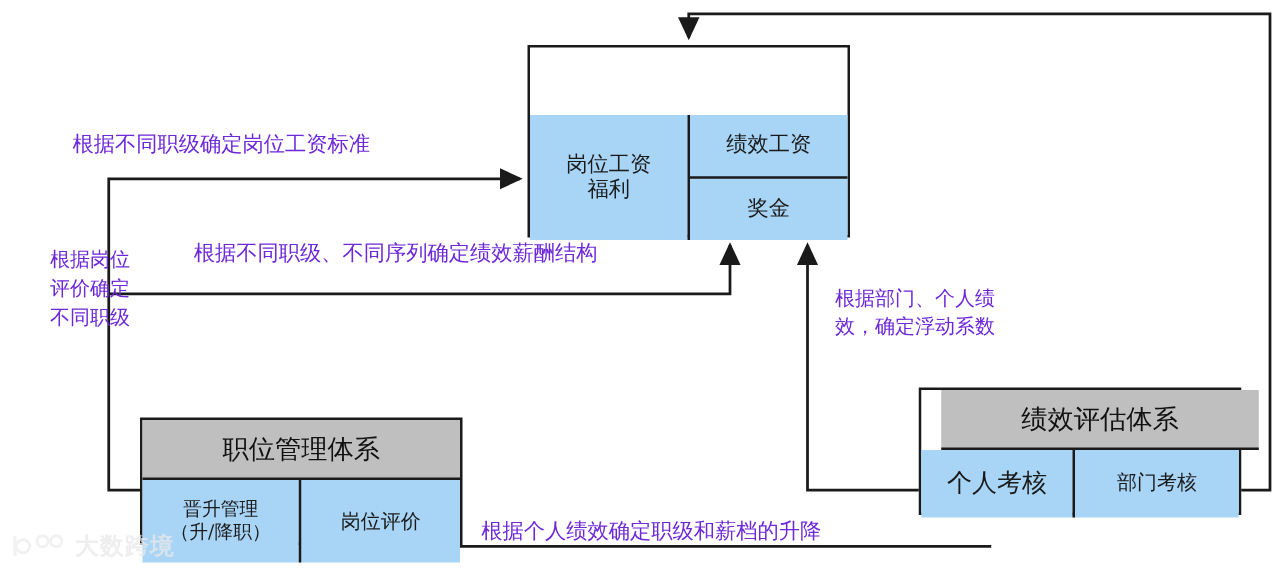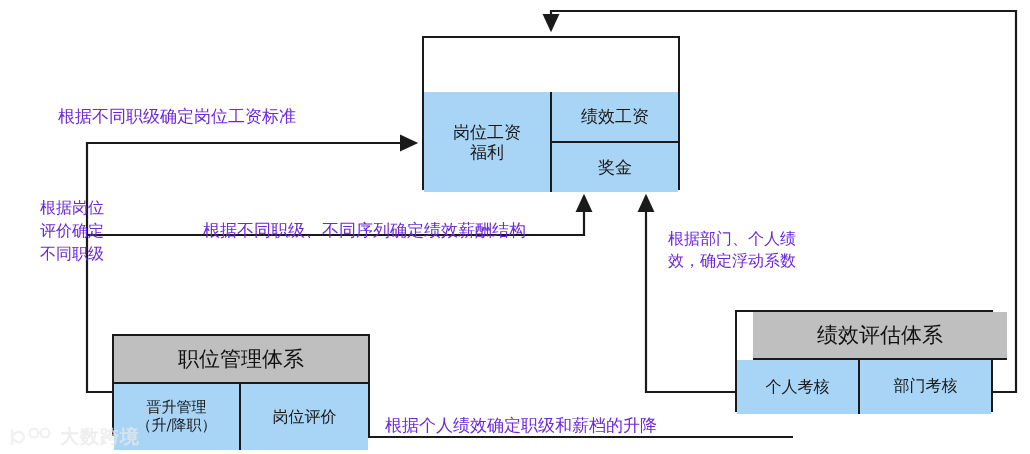--- a/index.html
+++ b/index.html
@@ -31,28 +31,28 @@
   #box-position{left:112px;top:310px;width:258px;height:102px;margin-top:24px;}
   #box-position .hdr{height:48px;font-size:21px;}
   #box-position .body-row{top:48px;height:66px;}
   #box-position .c-left{width:126px;font-size:15px;}
   #box-position .c-right{width:130px;font-size:16px;}
 
   
   #box-perf{left:735px;top:310px;width:258px;height:102px;}
   #box-perf .hdr{height:48px;font-size:21px;margin-left:16px;}
   #box-perf .body-row{top:48px;height:54px;}
-  #box-perf .c-left{width:122px;font-size:16px;}
+  #box-perf .c-left{width:122px;font-size:20px;}
   #box-perf .c-right{width:134px;font-size:16px;font-family:Liberation Mono, monospace;}
 
   .edge-label{position:absolute;color:#6d28d9;
       font-family:"DejaVu Serif","Liberation Serif",serif;line-height:1.35;white-space:pre-line;}
   #lbl-top{left:58px;top:105px;font-size:17px;}
   #lbl-left{left:4px;top:196px;font-size:16px;width:66px;line-height:1.45;margin-left:36px;}
-  #lbl-mid{left:155px;top:219px;font-size:17px;margin-left:48px;}
+  #lbl-mid{left:155px;top:192px;font-size:17px;}
   #lbl-right{left:668px;top:228px;font-size:16px;text-align:left;}
   #lbl-bottom{left:385px;top:414px;font-size:17px;}
 
   #watermark{position:absolute;left:8px;top:424px;height:26px;display:flex;align-items:center;gap:6px;opacity:.75;}
   #watermark .wm-text{font-family:"DejaVu Sans","Liberation Sans",sans-serif;font-size:19px;font-weight:700;color:#e9e9e9;letter-spacing:1px;}
 </style>
 </head>
 <body>
 
 <div id="stage">

